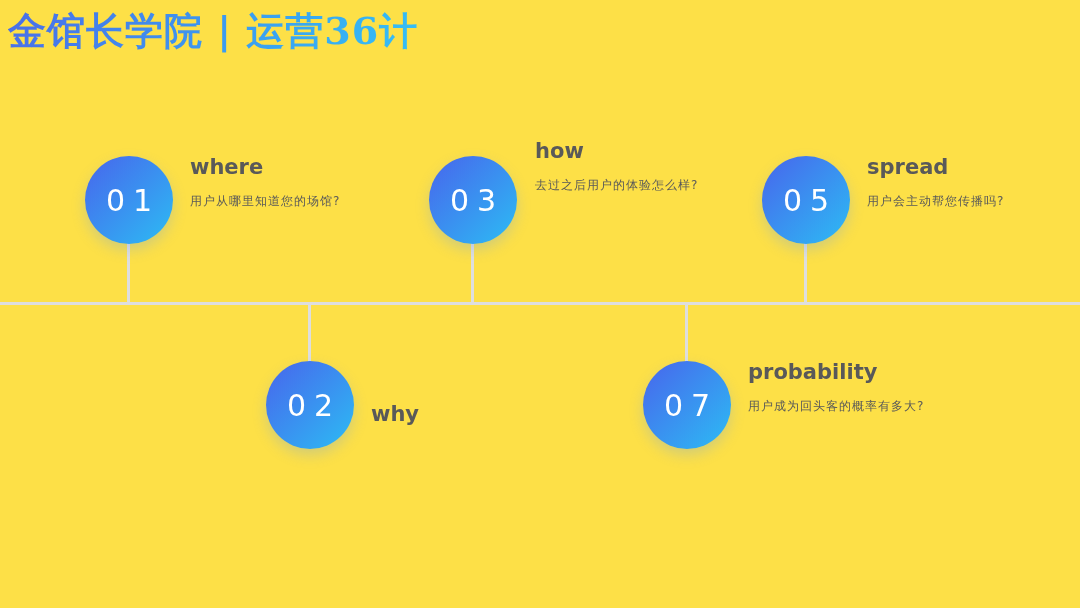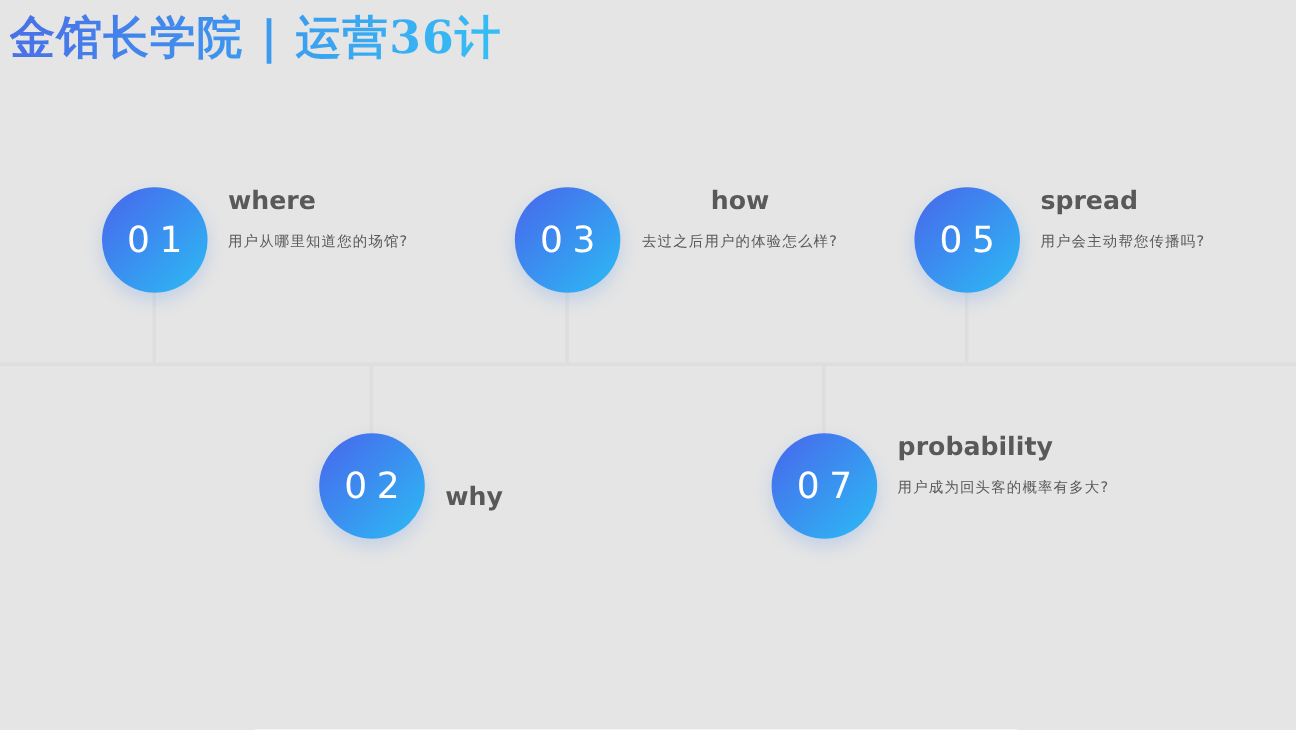--- a/index.html
+++ b/index.html
@@ -4,21 +4,21 @@
 <style>
   html, body {
     margin: 0;
     padding: 0;
     background: #ffffff;
   }
   .slide {
     position: relative;
     width: 1080px;
     height: 608px;
-    background: #e5e5e5;
+    background: #fde047;
     overflow: hidden;
     font-family: "DejaVu Sans", "Liberation Sans", sans-serif;
   }
   .slide-title {
     position: absolute;
     left: 8px;
     top: 6px;
     font-family: "DejaVu Serif", "Liberation Serif", serif;
     font-size: 38px;
     font-weight: 700;
@@ -104,21 +104,21 @@
     <span class="num">02</span>
   </div>
   <div class="step-text" style="left:371px; top:360px;margin-top:42px;">
     <div class="step-label">why</div>
   </div>
 
   <div class="connector" style="left:471px; top:243px; height:61px;"></div>
   <div class="circle" style="left:429px; top:156px;">
     <span class="num">03</span>
   </div>
-  <div class="step-text" style="left:535px; top:155px;text-align:center;">
+  <div class="step-text" style="left:535px; top:139px;">
     <div class="step-label">how</div>
     <div class="step-question">去过之后用户的体验怎么样?</div>
   </div>
 
   <div class="connector" style="left:685px; top:304px; height:59px;"></div>
   <div class="circle" style="left:643px; top:361px;">
     <span class="num">07</span>
   </div>
   <div class="step-text" style="left:748px; top:360px;">
     <div class="step-label">probability</div>

